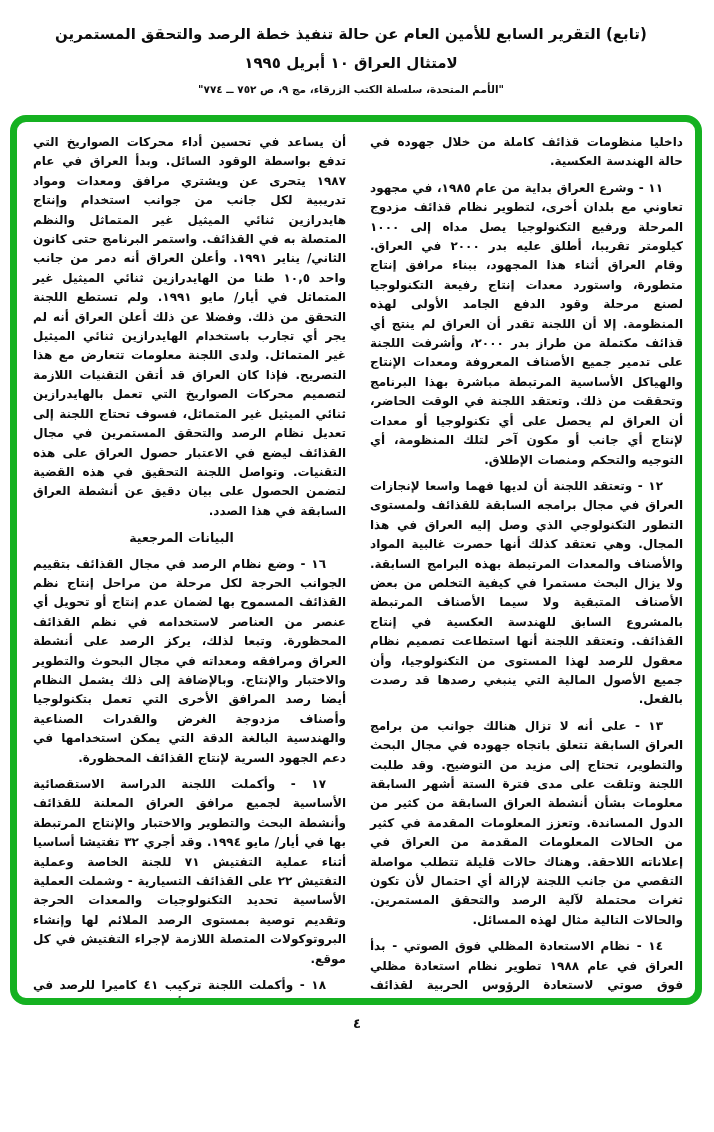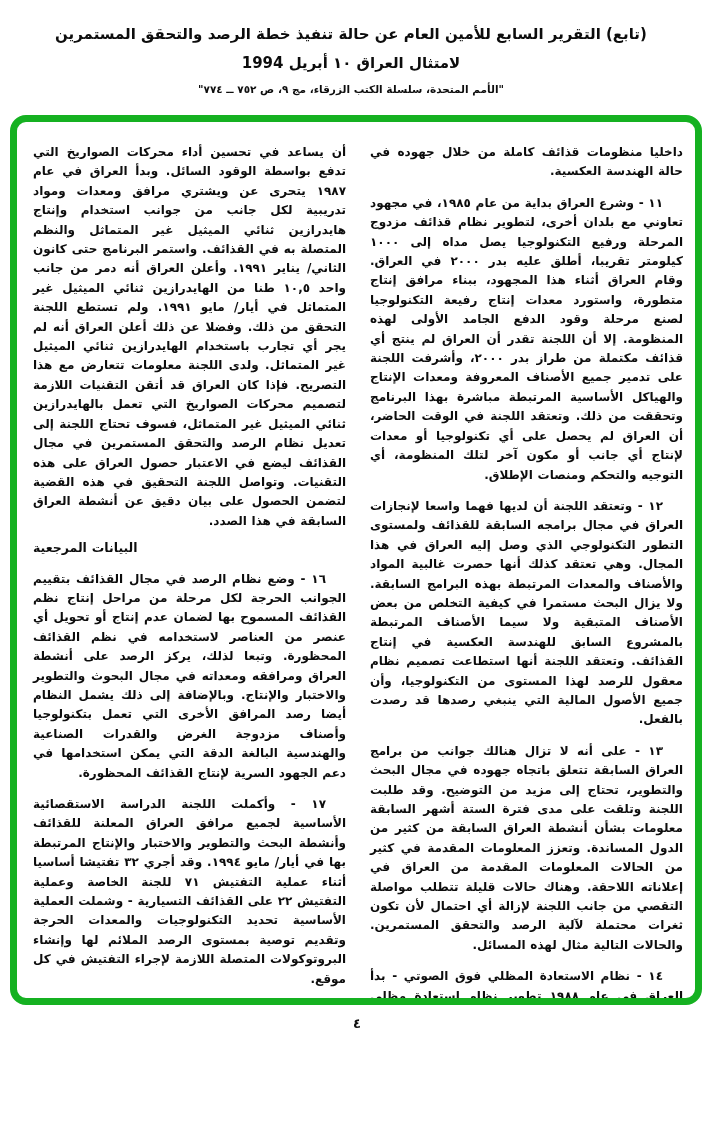--- a/index.html
+++ b/index.html
@@ -42,40 +42,40 @@
   }
   .col {
     width:313px; flex:0 0 313px;
     direction:rtl;
     text-align:justify;
     font-size:12px;
     font-weight:bold;
     line-height:19.4px;
     word-spacing:0.5px;
   }
-  .col p { margin:12px 0 7px 0; }
+  .col p { margin:2px 0 7px 0; }
   .num-para { text-indent:20px; }
   .section-heading {
     font-weight:bold;
-    text-align:left;
+    text-align:center;
     font-size:12.5px;
     margin:6px 16px 7px 0;
   }
   .page-number {
     position:absolute; top:1016px; left:0; right:0;
     text-align:center;
     font-size:13px; font-weight:bold;
   }
 </style>
 </head>
 <body>
 
 <header class="doc-header">
   <div class="title-line1">(تابع) التقرير السابع للأمين العام عن حالة تنفيذ خطة الرصد والتحقق المستمرين</div>
-  <div class="title-line2">لامتثال العراق ١٠ أبريل 1994</div>
+  <div class="title-line2">لامتثال العراق ١٠ أبريل ١٩٩٥</div>
   <div class="citation-line">"الأمم المتحدة، سلسلة الكتب الزرقاء، مج ٩، ص ٧٥٢ ــ ٧٧٤"</div>
 </header>
 
 <div class="green-box">
   <div class="columns">
 
     <div class="col">
       <p>داخليا منظومات قذائف كاملة من خلال جهوده في حالة الهندسة العكسية.</p>
       <p class="num-para">١١ - وشرع العراق بداية من عام ١٩٨٥، في مجهود تعاوني مع بلدان أخرى، لتطوير نظام قذائف مزدوج المرحلة ورفيع التكنولوجيا يصل مداه إلى ١٠٠٠ كيلومتر تقريبا، أطلق عليه بدر ٢٠٠٠ في العراق. وقام العراق أثناء هذا المجهود، ببناء مرافق إنتاج متطورة، واستورد معدات إنتاج رفيعة التكنولوجيا لصنع مرحلة وقود الدفع الجامد الأولى لهذه المنظومة. إلا أن اللجنة تقدر أن العراق لم ينتج أي قذائف مكتملة من طراز بدر ٢٠٠٠، وأشرفت اللجنة على تدمير جميع الأصناف المعروفة ومعدات الإنتاج والهياكل الأساسية المرتبطة مباشرة بهذا البرنامج وتحققت من ذلك. وتعتقد اللجنة في الوقت الحاضر، أن العراق لم يحصل على أي تكنولوجيا أو معدات لإنتاج أي جانب أو مكون آخر لتلك المنظومة، أي التوجيه والتحكم ومنصات الإطلاق.</p>
       <p class="num-para">١٢ - وتعتقد اللجنة أن لديها فهما واسعا لإنجازات العراق في مجال برامجه السابقة للقذائف ولمستوى التطور التكنولوجي الذي وصل إليه العراق في هذا المجال. وهي تعتقد كذلك أنها حصرت غالبية المواد والأصناف والمعدات المرتبطة بهذه البرامج السابقة. ولا يزال البحث مستمرا في كيفية التخلص من بعض الأصناف المتبقية ولا سيما الأصناف المرتبطة بالمشروع السابق للهندسة العكسية في إنتاج القذائف. وتعتقد اللجنة أنها استطاعت تصميم نظام معقول للرصد لهذا المستوى من التكنولوجيا، وأن جميع الأصول المالية التي ينبغي رصدها قد رصدت بالفعل.</p>

